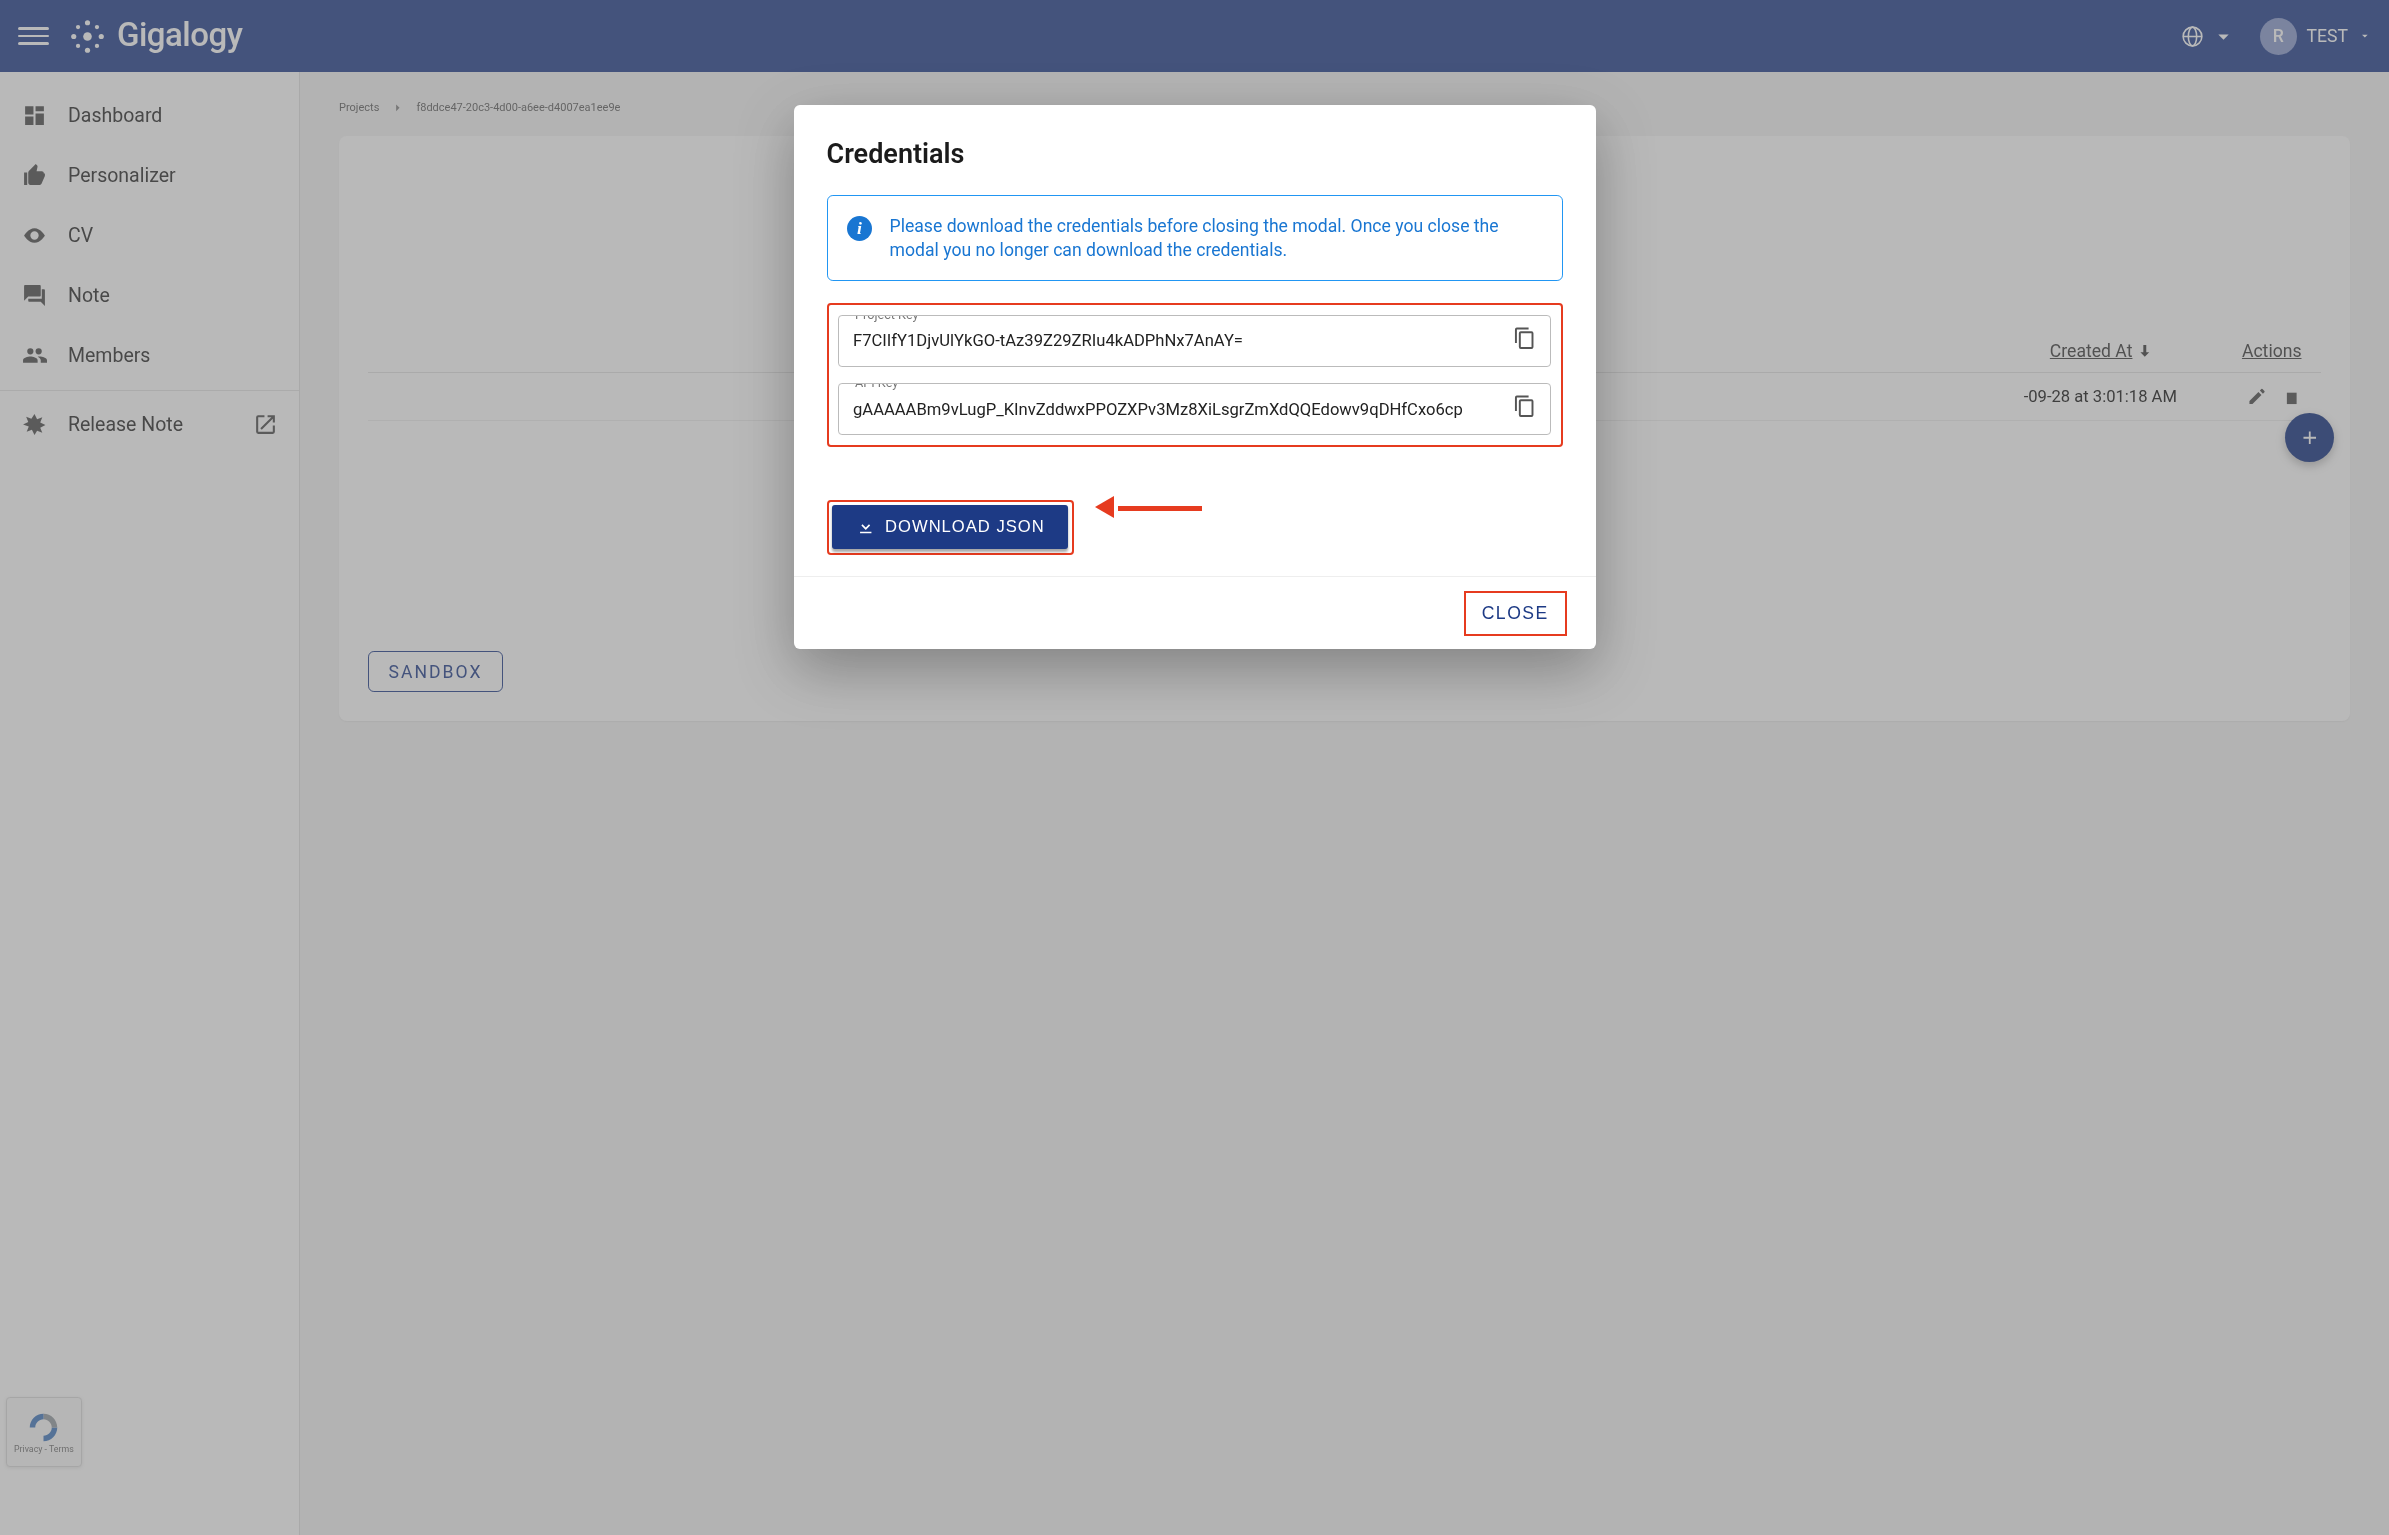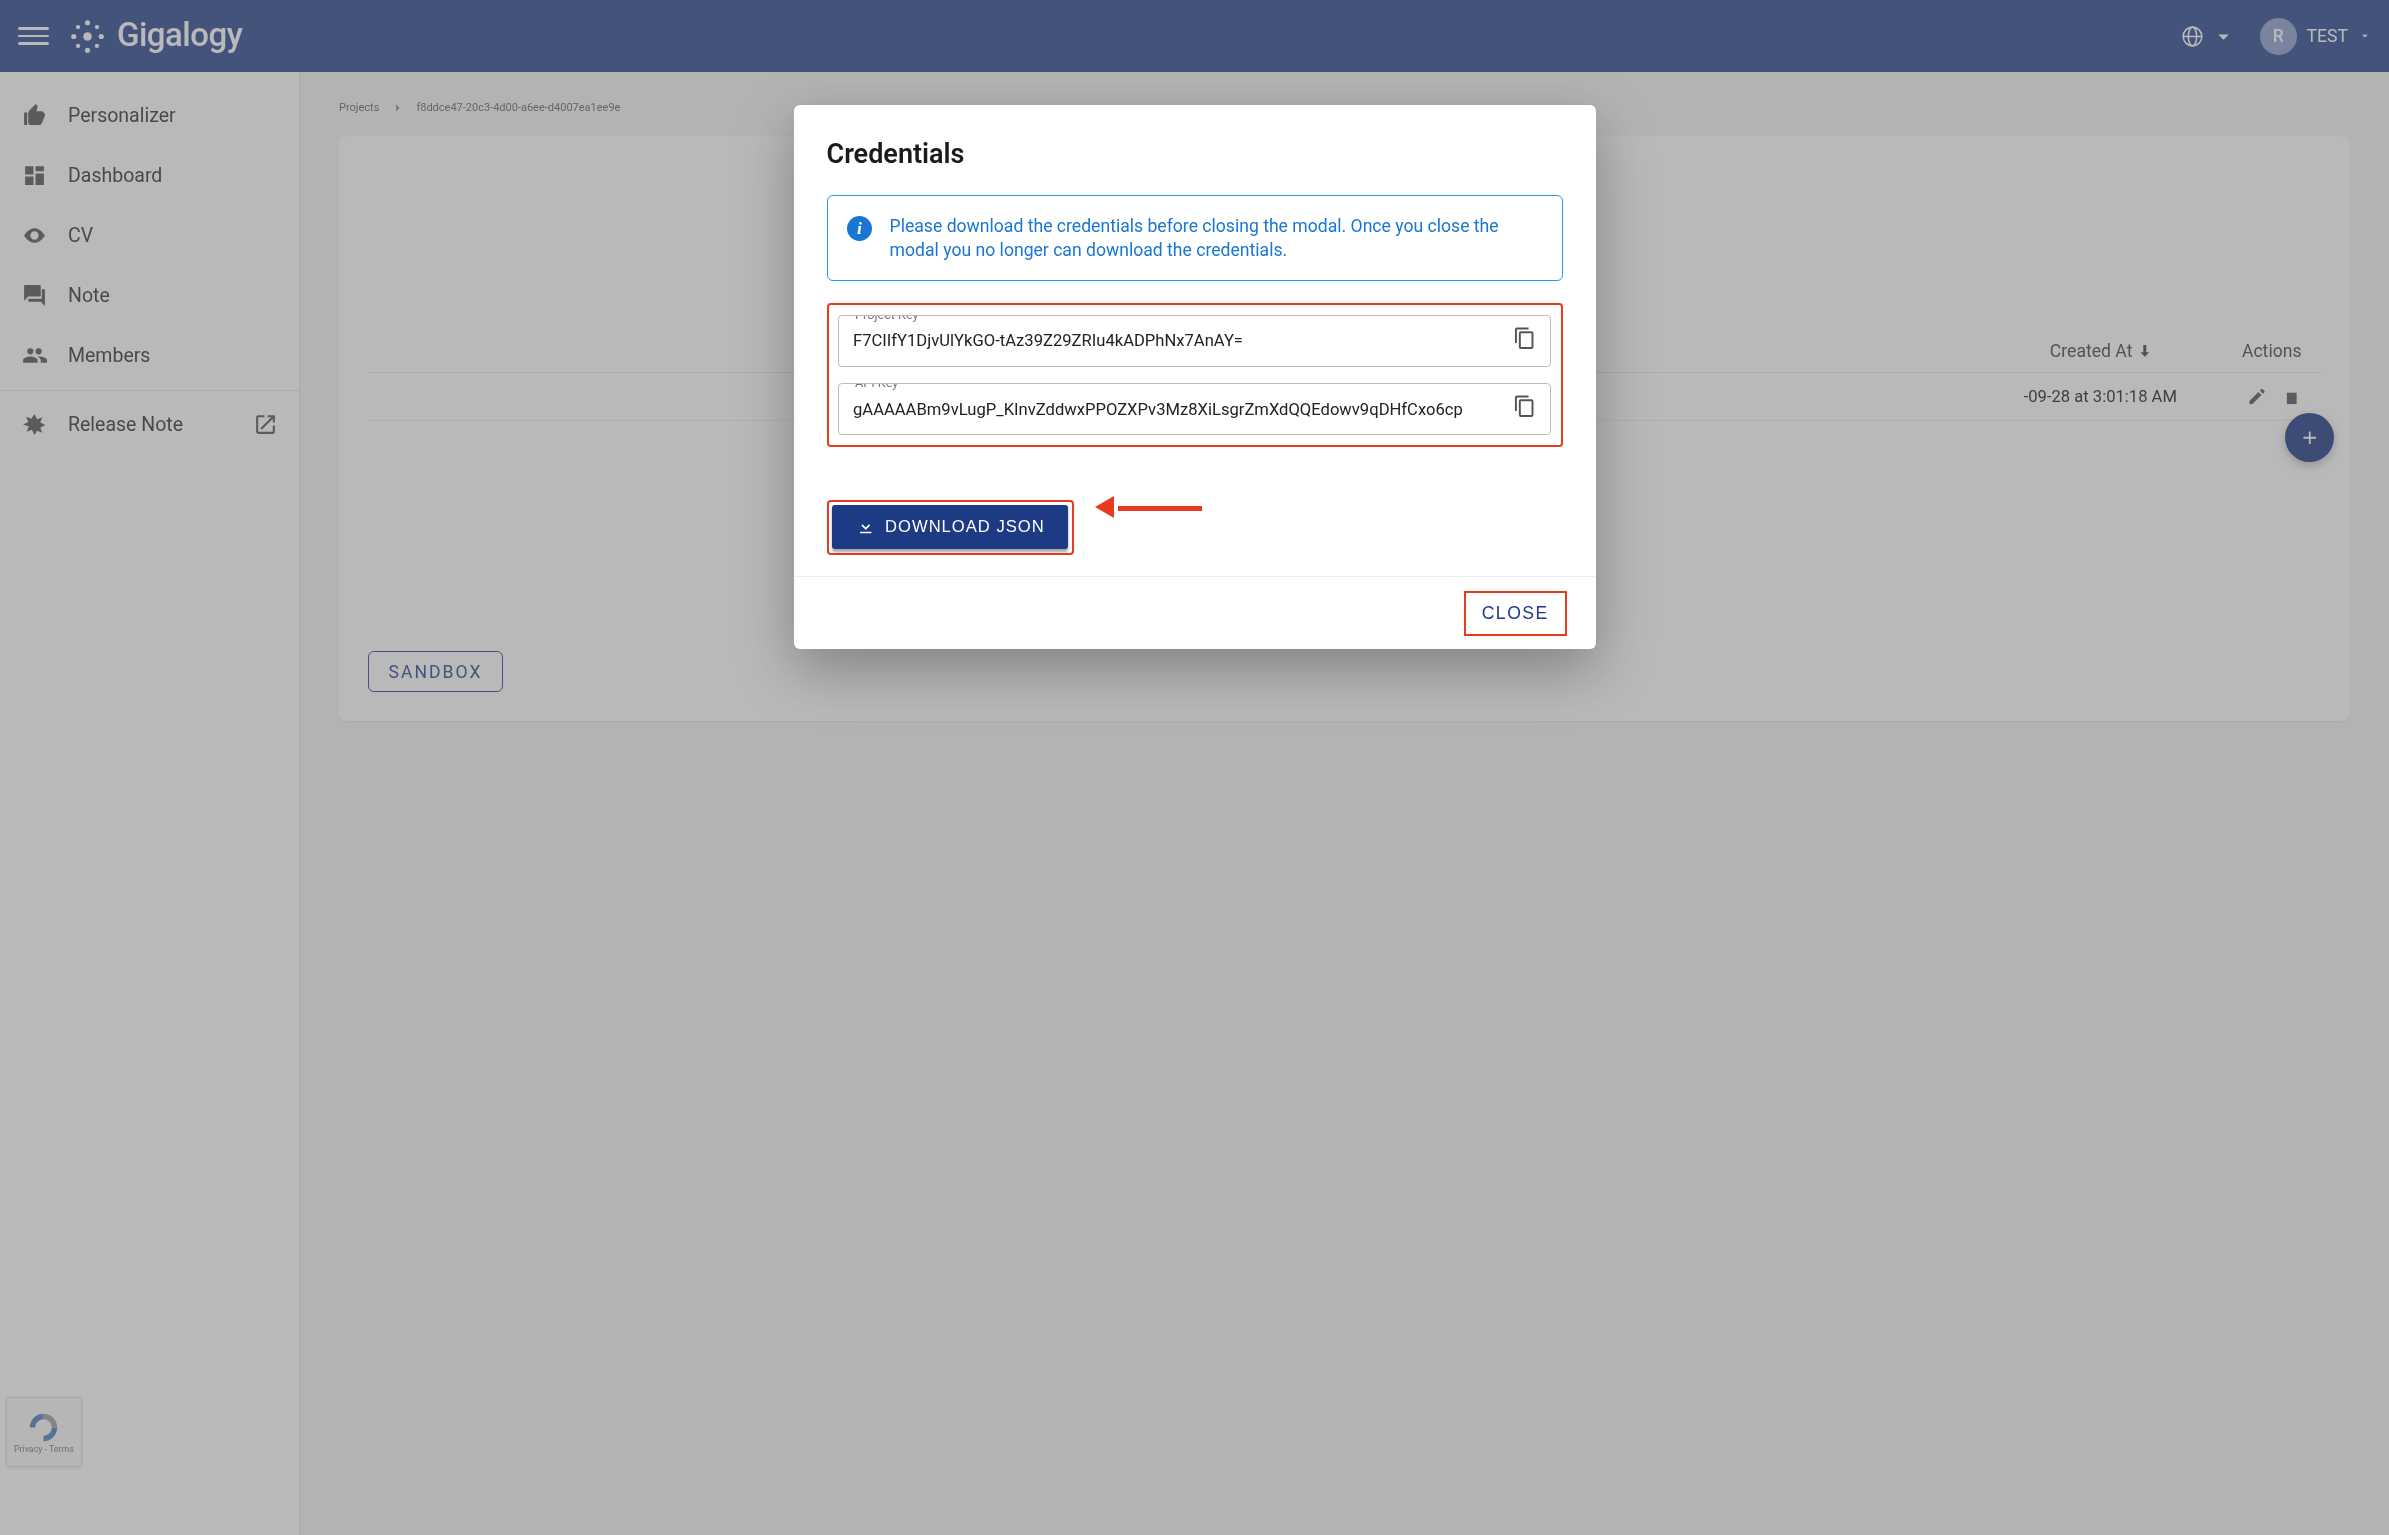--- a/index.html
+++ b/index.html
@@ -62,21 +62,21 @@
     box-shadow: 0 1px 2px rgba(0,0,0,.06);
   }
   .fab {
     position:absolute; right:55px; top:341px;
     width:49px; height:49px; border-radius:50%;
     background:#1d3a85; color:#fff; font-size:27px;
     display:flex; align-items:center; justify-content:center;
     box-shadow:0 3.9px 9.8px rgba(0,0,0,.25);
     cursor:pointer;
   }
-  .table-header { display:flex; justify-content:flex-end; gap:88px; font-size:17.6px; color:#444; padding:0 19.5px 11.7px; border-bottom:1px solid #e4e4e4;}
+  .table-header { display:flex; justify-content:flex-end; gap:88px; font-size:17.6px; color:#444; padding:0 19.5px 11.7px; border-bottom:1px solid #e4e4e4;text-decoration:underline;}
   .table-header .sortcol{ display:flex; align-items:center; gap:3.9px;}
   .table-row { display:flex; justify-content:flex-end; gap:70px; align-items:center; padding:13.7px 19.5px; font-size:16.6px; color:#222; border-bottom:1px solid #eee;}
   .row-actions{ display:flex; gap:15.6px; }
   .row-actions svg{ width:19.5px; height:19.5px; fill:#555; cursor:pointer;}
   .pager { display:flex; justify-content:flex-end; align-items:center; gap:29px; padding:15.6px 19.5px; font-size:16.6px; color:#000000;flex-direction:column;}
   .pager .drop{ display:flex; align-items:center; gap:5.9px; border-bottom:1px solid #888; padding:2px 3.9px;}
   .pager svg{ width:19.5px;height:19.5px; fill:#777;}
   .chip { display:inline-block; border:1.5px solid #2a4691; color:#2a4691; font-size:17.6px; letter-spacing:2px; padding:9.8px 19.5px; border-radius:5.9px; margin-top:29px;}
 
   
@@ -198,29 +198,29 @@
           <path d="M7 10l5 5 5-5z"></path>
         </svg>
     </div>
   </div>
 </div>
 
 <div class="layout">
   <aside class="sidebar">
     <div class="nav-item">
       <svg viewBox="0 0 24 24">
+          <path d="M3 3h8v8H3zM13 3h8v5h-8zM13 10h8v11h-8zM3 13h8v8H3z"></path>
+        </svg>
+      <span>Dashboard</span>
+    </div>
+    <div class="nav-item">
+      <svg viewBox="0 0 24 24">
           <path d="M2 21h3V9H2v12zm19-11c0-1.1-.9-2-2-2h-5l.92-4.42-.03-.32c0-.41-.17-.79-.44-1.06L13.17 1 6.59 7.59C6.22 7.95 6 8.45 6 9v10c0 1.1.9 2 2 2h9c.83 0 1.54-.5 1.84-1.22l3.02-7.05c.09-.23.14-.47.14-.73V10z"></path>
         </svg>
       <span>Personalizer</span>
-    </div>
-    <div class="nav-item">
-      <svg viewBox="0 0 24 24">
-          <path d="M3 3h8v8H3zM13 3h8v5h-8zM13 10h8v11h-8zM3 13h8v8H3z"></path>
-        </svg>
-      <span>Dashboard</span>
     </div>
     <div class="nav-item">
       <svg viewBox="0 0 24 24">
           <path d="M12 5C6 5 2 12 2 12s4 7 10 7 10-7 10-7S18 5 12 5zm0 11a4 4 0 110-8 4 4 0 010 8z"></path>
         </svg>
       <span>CV</span>
     </div>
     <div class="nav-item">
       <svg viewBox="0 0 24 24">
           <path d="M21 6h-2v9H6v2c0 .55.45 1 1 1h11l4 4V7c0-.55-.45-1-1-1zM17 2H3c-.55 0-1 .45-1 1v14l4-4h11c.55 0 1-.45 1-1V3c0-.55-.45-1-1-1z"></path>

